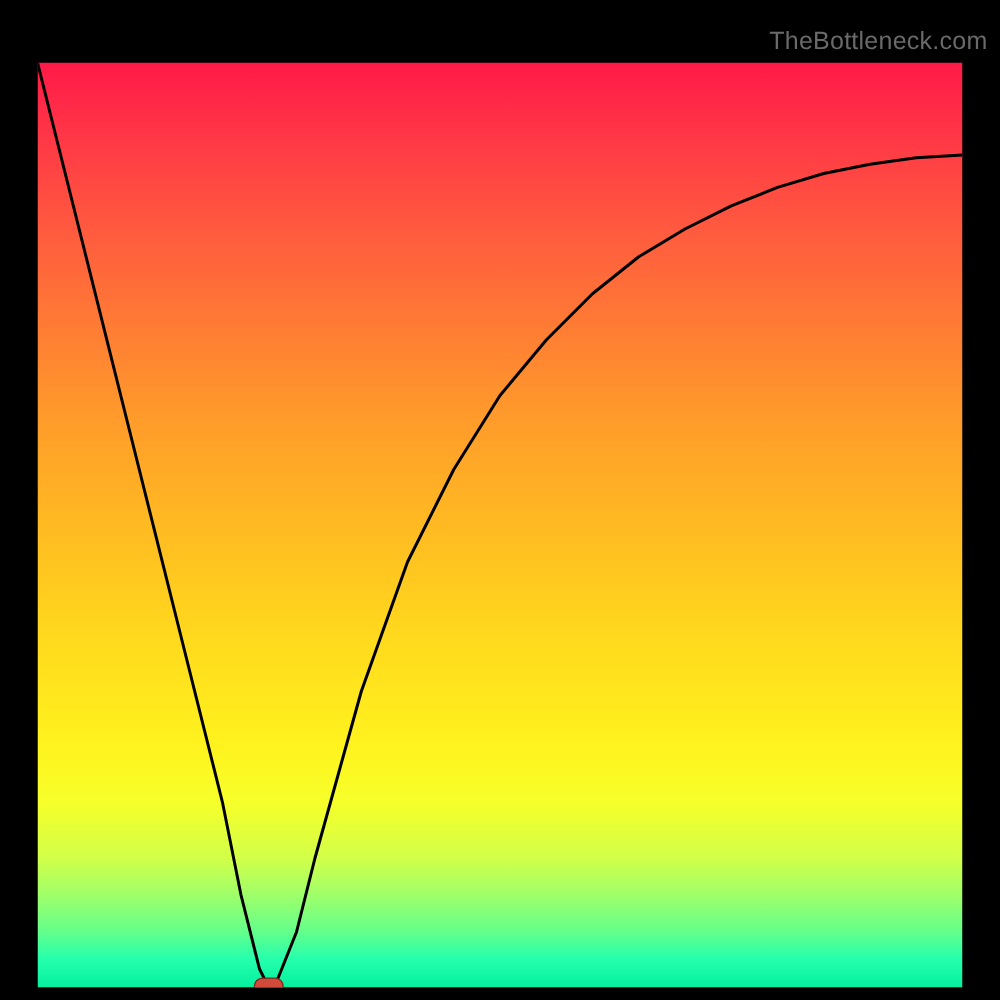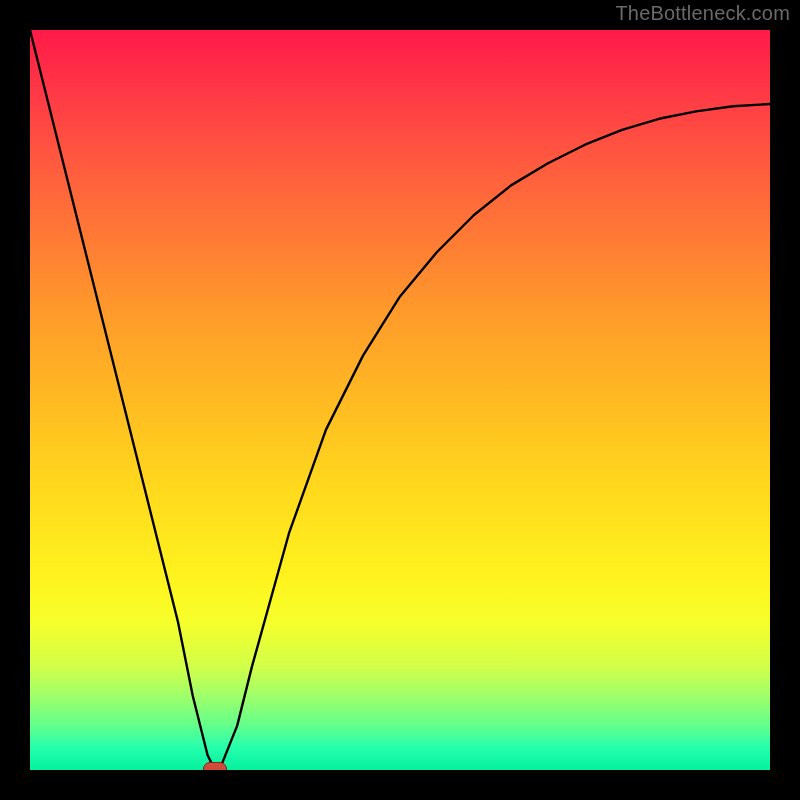--- a/index.html
+++ b/index.html
@@ -9,20 +9,21 @@
     height: 800px;
     background: #000;
     overflow: hidden;
     font-family: Arial, Helvetica, sans-serif;
   }
   .frame {
     position: relative;
     width: 800px;
     height: 712px;
     background: #000;
+    margin-top: 20px;
   }
   .watermark {
     position: absolute;
     top: 2px;
     right: 10px;
     color: #6a6a6a;
     font-size: 20px;
     letter-spacing: 0.2px;
     font-weight: 500;
     z-index: 5;

